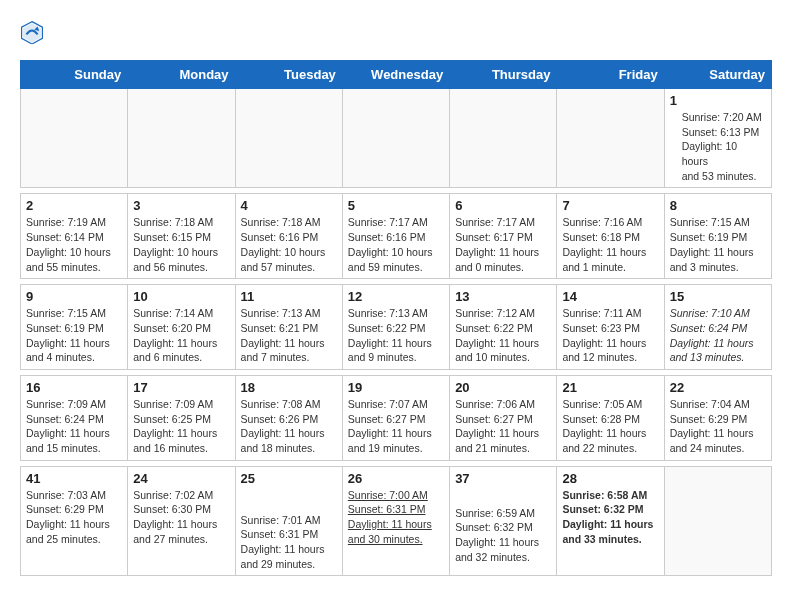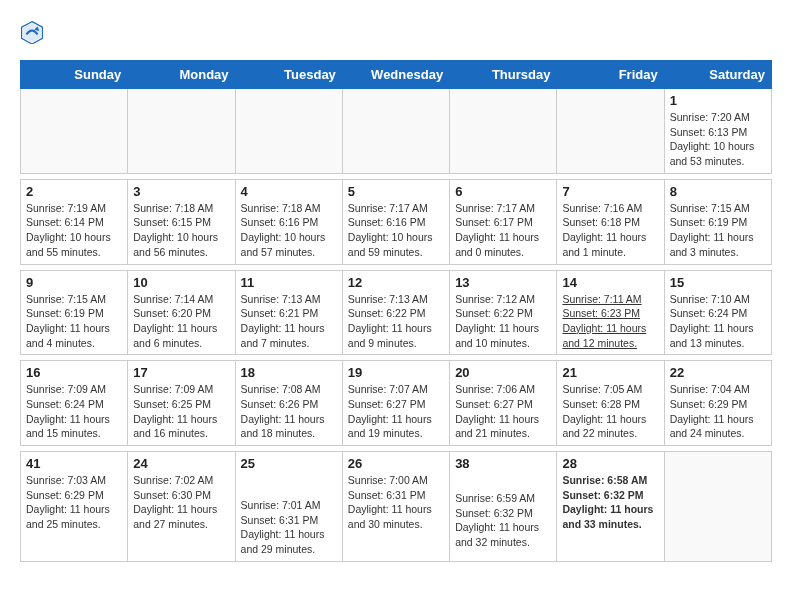--- a/index.html
+++ b/index.html
@@ -122,21 +122,21 @@
   <tbody id="calendar-body">
   <tr>
         <td class="empty"></td>
         <td class="empty"></td>
         <td class="empty"></td>
         <td class="empty"></td>
         <td class="empty"></td>
         <td class="empty"></td>
         <td>
           <div class="day-num">1</div>
-          <div class="day-info" style="white-space: pre-line;">Sunrise: 7:20 AM
+          <div class="day-info" style="white-space: pre-line; margin-left: 12px;">Sunrise: 7:20 AM
 Sunset: 6:13 PM
 Daylight: 10 hours
 and 53 minutes.</div>
         </td>
       </tr>
       <tr class="row-spacer">
         <td colspan="7"></td>
       </tr>
       <tr>
         <td>
@@ -223,28 +223,28 @@
         </td>
         <td>
           <div class="day-num">13</div>
           <div class="day-info" style="white-space: pre-line;">Sunrise: 7:12 AM
 Sunset: 6:22 PM
 Daylight: 11 hours
 and 10 minutes.</div>
         </td>
         <td>
           <div class="day-num">14</div>
-          <div class="day-info" style="white-space: pre-line; text-decoration: underline;">Sunrise: 7:11 AM
+          <div class="day-info" style="white-space: pre-line;">Sunrise: 7:11 AM
 Sunset: 6:23 PM
 Daylight: 11 hours
 and 12 minutes.</div>
         </td>
         <td>
           <div class="day-num">15</div>
-          <div class="day-info" style="white-space: pre-line;">Sunrise: 7:10 AM
+          <div class="day-info" style="white-space: pre-line; font-style: italic;">Sunrise: 7:10 AM
 Sunset: 6:24 PM
 Daylight: 11 hours
 and 13 minutes.</div>
         </td>
       </tr>
       <tr class="row-spacer">
         <td colspan="7"></td>
       </tr>
       <tr>
         <td>
@@ -317,27 +317,27 @@
         </td>
         <td>
           <div class="day-num">25</div>
           <div class="day-info" style="white-space: pre-line; margin-top: 27px;">Sunrise: 7:01 AM
 Sunset: 6:31 PM
 Daylight: 11 hours
 and 29 minutes.</div>
         </td>
         <td>
           <div class="day-num">26</div>
-          <div class="day-info" style="white-space: pre-line;">Sunrise: 7:00 AM
+          <div class="day-info" style="white-space: pre-line; text-decoration: underline;">Sunrise: 7:00 AM
 Sunset: 6:31 PM
 Daylight: 11 hours
 and 30 minutes.</div>
         </td>
         <td>
-          <div class="day-num">38</div>
+          <div class="day-num">37</div>
           <div class="day-info" style="white-space: pre-line; margin-top: 20px;">Sunrise: 6:59 AM
 Sunset: 6:32 PM
 Daylight: 11 hours
 and 32 minutes.</div>
         </td>
         <td>
           <div class="day-num">28</div>
           <div class="day-info" style="white-space: pre-line; font-weight: bold;">Sunrise: 6:58 AM
 Sunset: 6:32 PM
 Daylight: 11 hours

